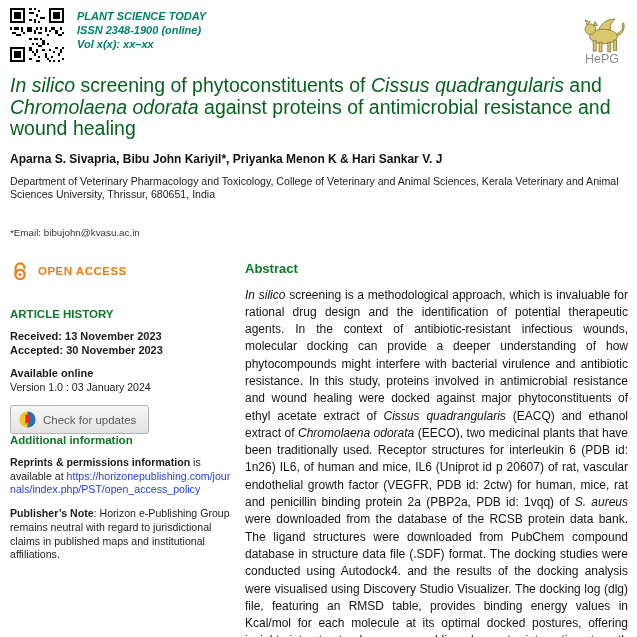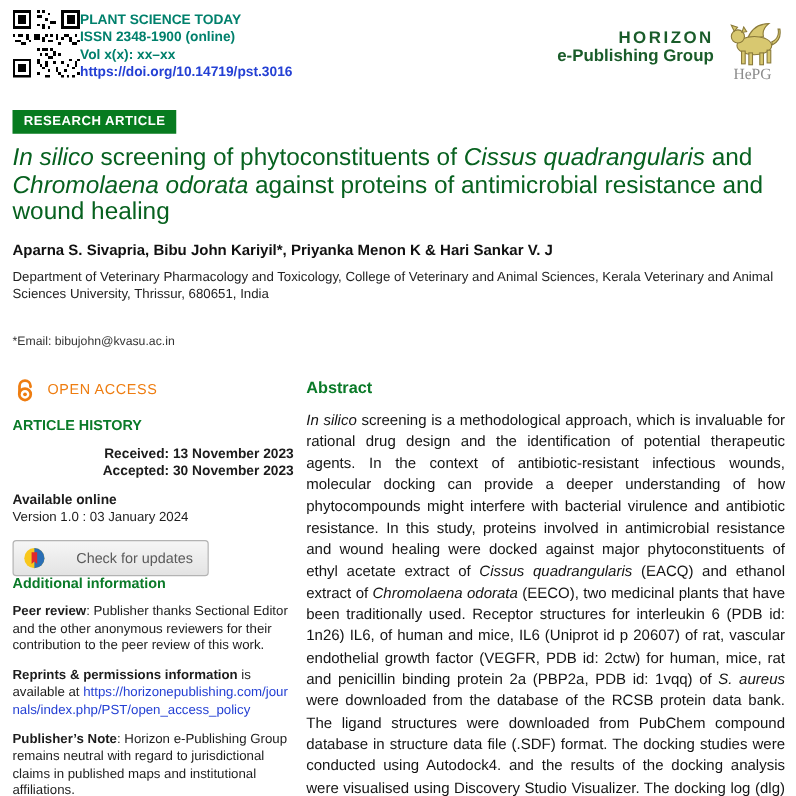--- a/index.html
+++ b/index.html
@@ -6,56 +6,56 @@
   html,body { background:#fff; }
   .page {
     position:relative; width:637px; height:637px; overflow:hidden;
     background:#fff; font-family:"Liberation Sans", sans-serif; color:#1a1a1a;
   }
   .it { font-style:italic; }
   .b  { font-weight:bold; }
 
   
   .masthead { display:flex; justify-content:space-between; align-items:flex-start; padding:8px 12px 0 10px; }
-  .mast-left { display:flex; gap:0; }
+  .mast-left { display:flex; gap:13px;font-style:italic; }
   .qr { width:54px; height:54px; }
   .journal-info { font-size:11px; font-weight:bold; line-height:14px; color:#00806c; padding-top:1px; }
   .doi-link { color:#2440d4; text-decoration:none; cursor:pointer; }
   .publisher { display:flex; gap:8px; align-items:flex-start; margin-top:8px; }
   .publisher-text { text-align:right; color:#1a5c2a; font-weight:bold; padding-top:6px; }
   .publisher-line1 { font-size:13.5px; letter-spacing:2px; }
   .publisher-line2 { font-size:13.5px; }
   .logo-box { display:flex; flex-direction:column; align-items:center; }
-  .logo-caption { font-family:Liberation Serif, serif; font-size:12.5px; color:#8c8c8c; margin-top:-2px; }
+  .logo-caption { font-family:Liberation Sans, sans-serif; font-size:12.5px; color:#8c8c8c; margin-top:-2px; }
 
   
   .badge {
     display:inline-block; margin:21px 0 0 10px; background:#077b1f; color:#fff;
     font-size:10.5px; font-weight:bold; letter-spacing:0.4px; padding:3px 9px 4px 9px;
   }
   .title { margin:9px 12px 0 10px; font-size:19.5px; font-weight:normal; line-height:21.5px; color:#07611f; }
   .authors { margin:12px 10px 0 10px; font-size:12px; font-weight:bold; color:#111; }
   .affiliation { margin:9px 14px 0 10px; font-size:10.6px; line-height:13.5px; color:#222; }
   .email { margin:25px 10px 0 10px; font-size:9.8px; color:#333; }
 
   
   .content { display:flex; gap:10px; margin:23px 9px 0 10px; }
   .sidebar { width:225px; flex:none; }
   .main-col { flex:1; }
 
   .oa-row { display:flex; align-items:center; gap:8px; }
-  .oa-label { color:#ee7d11; font-weight:normal; font-size:11.5px; letter-spacing:0.5px; }
+  .oa-label { color:#ee7d11; font-weight:bold; font-size:11.5px; letter-spacing:0.5px; }
   .history-heading, .additional-heading { color:#0a7a28; font-weight:bold; font-size:11.5px; }
-  .history-heading { margin-top:13px; }
+  .history-heading { margin-top:27px; }
   .date-line { font-size:11px; font-weight:bold; line-height:14.5px; color:#1c1c1c; }
-  .dates { margin-top:9px;text-align:right; }
+  .dates { margin-top:9px; }
   .avail { margin-top:8px; }
   .version-line { font-size:10.6px; line-height:14px; color:#1c1c1c; }
   .check-btn {
-    margin-top:11px; display:inline-flex; align-items:center; gap:25px;
+    margin-top:11px; display:inline-flex; align-items:center; gap:7px;
     background:linear-gradient(#f6f6f6,#e3e3e3); border:1px solid #b3b3b3; border-radius:3px;
     padding:5px 12px 5px 8px; font-size:11.5px; color:#5a5a5a; cursor:pointer;
   }
   .additional-heading { }
   .side-par { margin-top:10px; font-size:10.6px; line-height:13.7px; color:#1c1c1c; }
   .side-link { color:#2440d4; text-decoration:none; word-break:break-all; cursor:pointer; }
 
   .abstract-heading { font-size:13px; font-weight:bold; color:#0a7a28; }
   .abstract-body { margin-top:11px; font-size:12px; line-height:17.3px; text-align:justify; color:#141414; }
 </style>
@@ -139,28 +139,23 @@
             <rect x="20" y="24" width="1" height="1"></rect>
           <rect x="22" y="24" width="1" height="1"></rect>
             <rect x="24" y="18" width="1" height="1"></rect>
             <rect x="18" y="24" width="1" height="1"></rect>
         </g>
       </svg>
       <div class="journal-info">
         <div>PLANT SCIENCE TODAY</div>
         <div>ISSN 2348-1900 (online)</div>
         <div>Vol x(x): xx–xx</div>
-        <div class="doi-link">https://doi.org/10.14719/pst.3016</div>
       </div>
     </div>
     <div class="publisher">
-      <div class="publisher-text">
-        <div class="publisher-line1">HORIZON</div>
-        <div class="publisher-line2">e-Publishing Group</div>
-      </div>
       <div class="logo-box">
         <svg width="46" height="38" viewBox="0 0 30 26">
           <g fill="#d8c870" stroke="#8a7a3a" stroke-width="0.6">
             <path d="M12 11 q3 -9 12 -9 q-4 3 -3 7 z"></path>
             <ellipse cx="16" cy="14" rx="9.5" ry="5"></ellipse>
             <circle cx="7" cy="9" r="3.6"></circle>
             <path d="M5 6.2 l-1.6 -3.4 l3.4 1.2 z"></path>
             <path d="M9.2 6.8 l1 -3 l1.6 2.6 z"></path>
             <rect x="9" y="17" width="2" height="7"></rect>
             <rect x="13" y="18" width="2" height="6.5"></rect>
@@ -168,21 +163,20 @@
             <rect x="23" y="16.5" width="2" height="7"></rect>
             <path d="M25.5 12 q4.5 -2 3.5 -7 l1 0 q1 6 -4 8.5 z"></path>
           </g>
         </svg>
         <div class="logo-caption">HePG</div>
       </div>
     </div>
   </div>
 
   
-  <div class="badge">RESEARCH ARTICLE</div>
 
   <h1 class="title"><span class="it">In silico</span><span> screening of phytoconstituents of </span><span class="it">Cissus quadrangularis</span><span> and </span><span class="it">Chromolaena odorata</span><span> against proteins of antimicrobial resistance and wound healing</span></h1>
 
   <div class="authors">Aparna S. Sivapria, Bibu John Kariyil*, Priyanka Menon K &amp; Hari Sankar V. J</div>
   <div class="affiliation">Department of Veterinary Pharmacology and Toxicology, College of Veterinary and Animal Sciences, Kerala Veterinary and Animal Sciences University, Thrissur, 680651, India</div>
   <div class="email">*Email: bibujohn@kvasu.ac.in</div>
 
   
   <div class="content">
 
@@ -217,21 +211,20 @@
             </defs>
           <circle cx="8" cy="8" r="7.6" fill="#f8c71c"></circle>
           <circle cx="8" cy="8" r="7.6" fill="#2a6eb5" clip-path="url(#rhalf)"></circle>
           <path d="M5.9 3.6 h4.2 v8.8 l-2.1 -1.9 l-2.1 1.9 z" fill="#e0282d"></path>
         </svg>
         <span>Check for updates</span>
       </div>
 
       <div class="additional-heading">Additional information</div>
 
-      <div class="side-par"><span class="b">Peer review</span><span>: Publisher thanks Sectional Editor and the other anonymous reviewers for their contribution to the peer review of this work.</span></div>
 
       <div class="side-par"><span class="b">Reprints &amp; permissions information</span><span> is available at </span><span class="side-link">https://horizonepublishing.com/journals/index.php/PST/open_access_policy</span></div>
 
       <div class="side-par"><span class="b">Publisher’s Note</span><span>: Horizon e-Publishing Group remains neutral with regard to jurisdictional claims in published maps and institutional affiliations.</span></div>
 
       
     </div>
 
     <div class="main-col">
       <div class="abstract-heading">Abstract</div>

